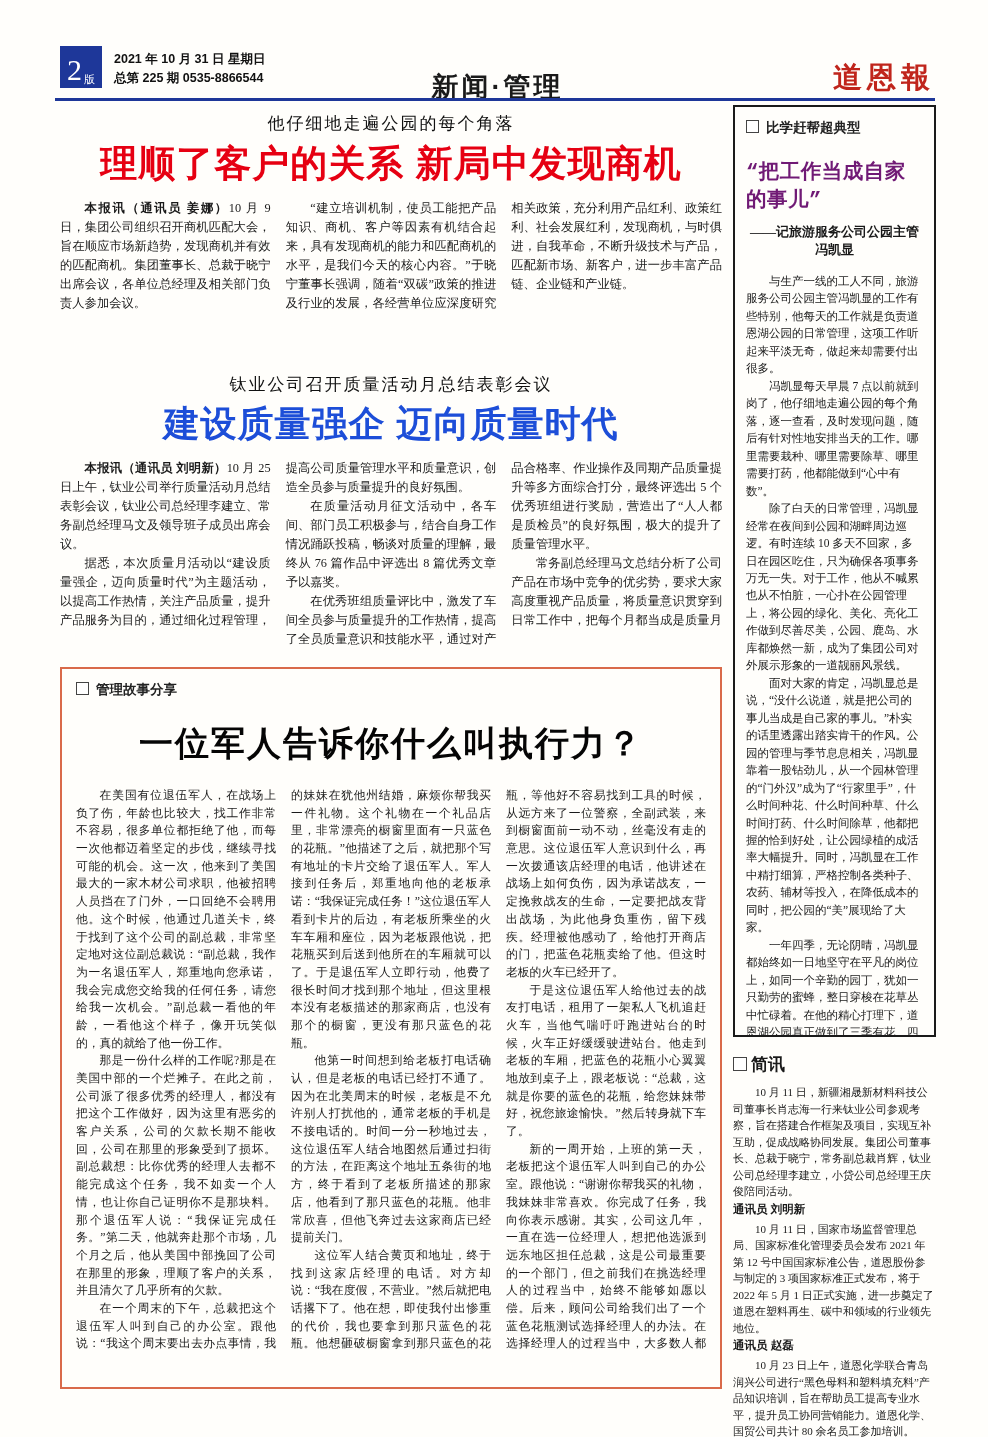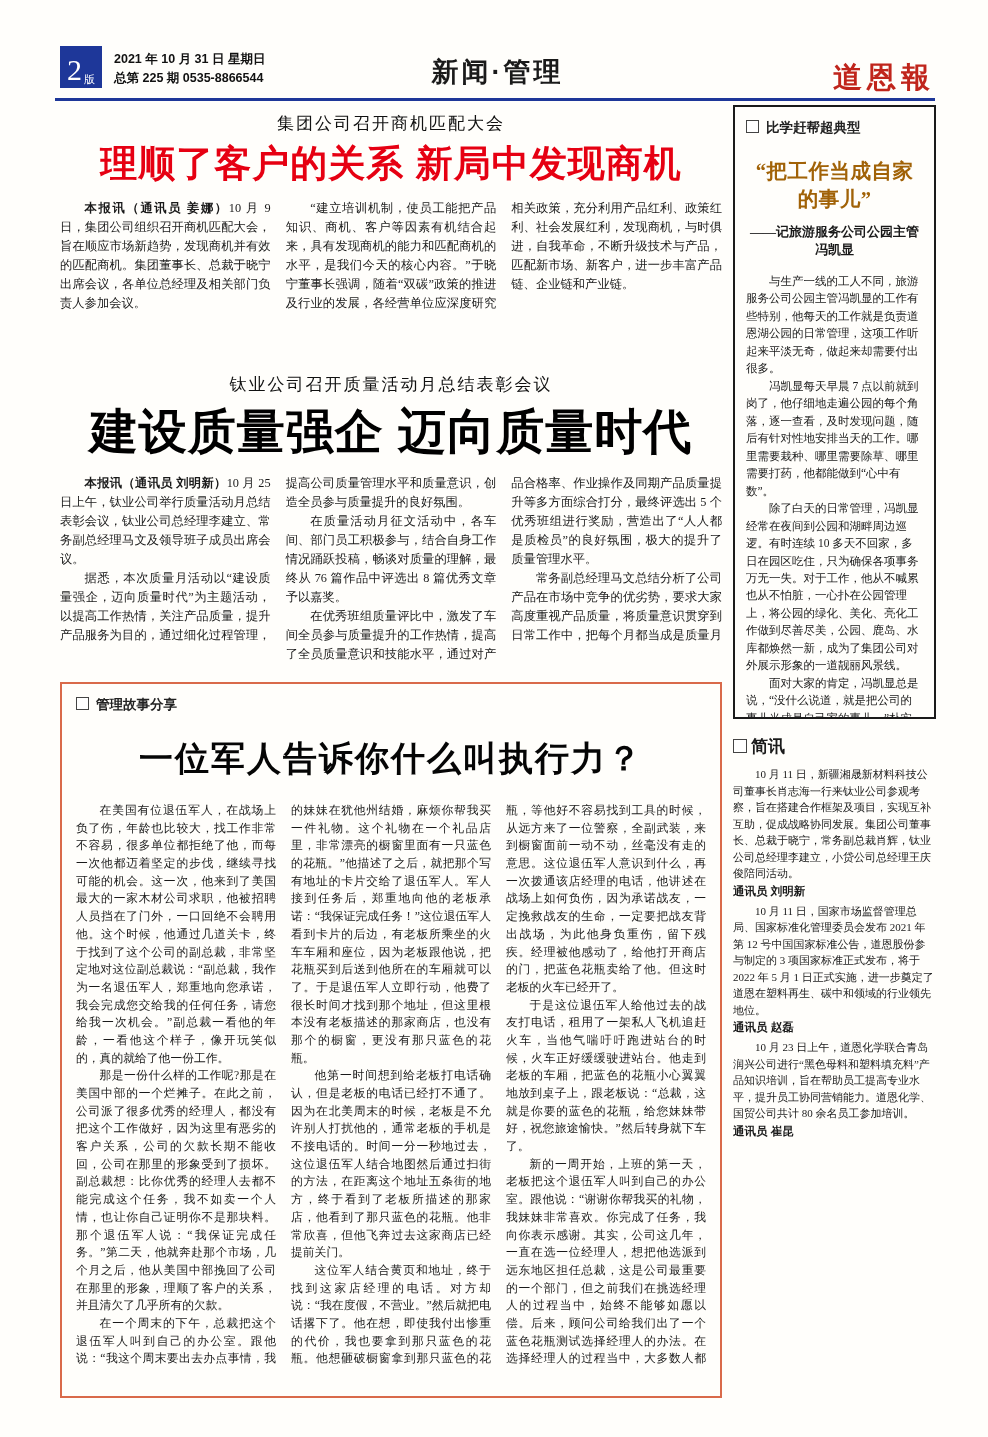--- a/index.html
+++ b/index.html
@@ -7,54 +7,54 @@
         overflow:hidden;font-family:"Liberation Serif","DejaVu Serif",serif;color:#1a1a1a;}
   
   .page-header{position:absolute;left:60px;top:46px;width:875px;height:48px;}
   .head-left{position:absolute;left:0;top:0;display:flex;align-items:flex-start;}
   .page-num-box{width:42px;height:42px;background:#1e3799;color:#fff;display:flex;
                 align-items:flex-end;justify-content:center;padding-bottom:3px;box-sizing:border-box;}
   .page-num{font-size:30px;line-height:1;font-family:"Liberation Serif",serif;}
   .page-ban{font-size:11px;line-height:1;margin-left:2px;font-family:"Liberation Sans",sans-serif;}
   .head-dates{margin-left:12px;font-family:"Liberation Sans","DejaVu Sans",sans-serif;
               font-size:12.5px;font-weight:bold;line-height:1.55;color:#111;padding-top:4px;}
-  .section-title{position:absolute;left:50%;transform:translateX(-50%);top:8px;
+  .section-title{position:absolute;left:50%;transform:translateX(-50%);top:23px;
                  font-family:"Liberation Sans",sans-serif;font-weight:bold;font-size:27px;letter-spacing:3px;}
   .masthead{position:absolute;right:0;top:12px;color:#c0251c;font-weight:bold;font-size:29px;
             letter-spacing:5px;font-family:"Liberation Serif",serif;}
   .head-rule{position:absolute;left:55px;top:98px;width:880px;height:3px;background:#1e3799;}
   
   .kicker{text-align:center;font-size:17px;letter-spacing:2px;color:#111;margin:0 0 4px 0;}
   .headline{text-align:center;font-family:"Liberation Sans","DejaVu Sans",sans-serif;
             font-weight:bold;margin:2px 0 10px 0;letter-spacing:1px;}
   .headline.red{color:#e60012;font-size:37px;}
-  .headline.black{color:#000000;font-size:48px;}
+  .headline.black{color:#1d4ed8;font-size:36px;}
   .cols3{column-count:3;column-gap:15px;text-align:justify;}
   .cols3 p,.feature-body p,.briefs-list p{margin:0;text-indent:2em;}
   .cols3 p{font-size:12.3px;line-height:1.55;}
   
   .main-left{position:absolute;left:60px;top:112px;width:662px;}
   .article1-body{height:166px;overflow:hidden;margin-bottom:8px;}
   .article2-body{height:200px;overflow:hidden;margin-bottom:8px;}
   .sect2{margin-top:6px;}
   
-  .story-box{border:2.5px solid #d96a4a;margin-top:6px;padding:12px 14px 10px 14px;
+  .story-box{border:2.5px solid #d96a4a;margin-top:6px;padding:12px 14px 16px 14px;
              height:690px;overflow:hidden;box-sizing:content-box;}
   .box-label{font-family:"Liberation Sans",sans-serif;font-weight:bold;font-size:13.5px;color:#222;}
   .sq{display:inline-block;width:11px;height:11px;border:1.5px solid #444;margin-right:7px;
       vertical-align:-1px;background:#fff;}
   .story-headline{text-align:center;font-family:"Liberation Sans",sans-serif;font-weight:bold;
                   font-size:34px;letter-spacing:2px;margin:22px 0 20px 0;color:#050505;}
   .story-body{height:582px;overflow:hidden;}
   .story-body p{font-size:11.8px;line-height:1.5;}
   
   .right-col{position:absolute;left:733px;top:105px;width:203px;}
-  .feature-box{border:2px solid #1a1a1a;padding:12px 11px 24px 11px;height:614px;
+  .feature-box{border:2px solid #1a1a1a;padding:12px 11px 24px 11px;height:932px;
                overflow:hidden;box-sizing:border-box;}
-  .feature-headline{color:#a16207;text-align:center;font-family:Liberation Serif, serif;
+  .feature-headline{color:#701a75;font-family:Liberation Mono, monospace;
                     font-weight:bold;font-size:20.5px;margin:20px 0 10px 0;letter-spacing:0.5px;}
   .feature-sub{text-align:center;font-size:13px;font-weight:bold;margin-bottom:14px;margin-top:8px;}
   .feature-body p{font-size:11.5px;line-height:1.52;}
   .byline{text-align:left;font-family:"Liberation Sans",sans-serif;font-weight:bold;
           font-size:12px;margin:6px 4px 4px 0;}
   .briefs{margin-top:16px;}
   .briefs-header{font-family:Liberation Serif, serif;font-weight:bold;font-size:17px;
                  margin-bottom:8px;}
   .briefs-header .sq{width:12px;height:12px;margin-right:4px;}
   .briefs-list p{font-size:11px;line-height:1.5;}
@@ -77,21 +77,21 @@
       </div>
     </div>
     <div class="section-title">新闻·管理</div>
     <div class="masthead">道恩報</div>
   </div>
   <div class="head-rule"></div>
 
   <main class="main-left">
 
     <section>
-      <div class="kicker">集团公司召开商机匹配大会</div>
+      <div class="kicker">他仔细地走遍公园的每个角落</div>
       <h1 class="headline red">理顺了客户的关系  新局中发现商机</h1>
       <div class="cols3 article1-body">
           <p><b>本报讯（通讯员  姜娜）</b>10 月 9 日，集团公司组织召开商机匹配大会，旨在顺应市场新趋势，发现商机并有效的匹配商机。集团董事长、总裁于晓宁出席会议，各单位总经理及相关部门负责人参加会议。</p>
           <p>“建立培训机制，使员工能把产品知识、商机、客户等因素有机结合起来，具有发现商机的能力和匹配商机的水平，是我们今天的核心内容。”于晓宁董事长强调，随着“双碳”政策的推进及行业的发展，各经营单位应深度研究相关政策，充分利用产品红利、政策红利、社会发展红利，发现商机，与时俱进，自我革命，不断升级技术与产品，匹配新市场、新客户，进一步丰富产品链、企业链和产业链。</p>
         </div>
     </section>
 
     <section class="sect2">
       <div class="kicker">钛业公司召开质量活动月总结表彰会议</div>
       <h1 class="headline black">建设质量强企  迈向质量时代</h1>

